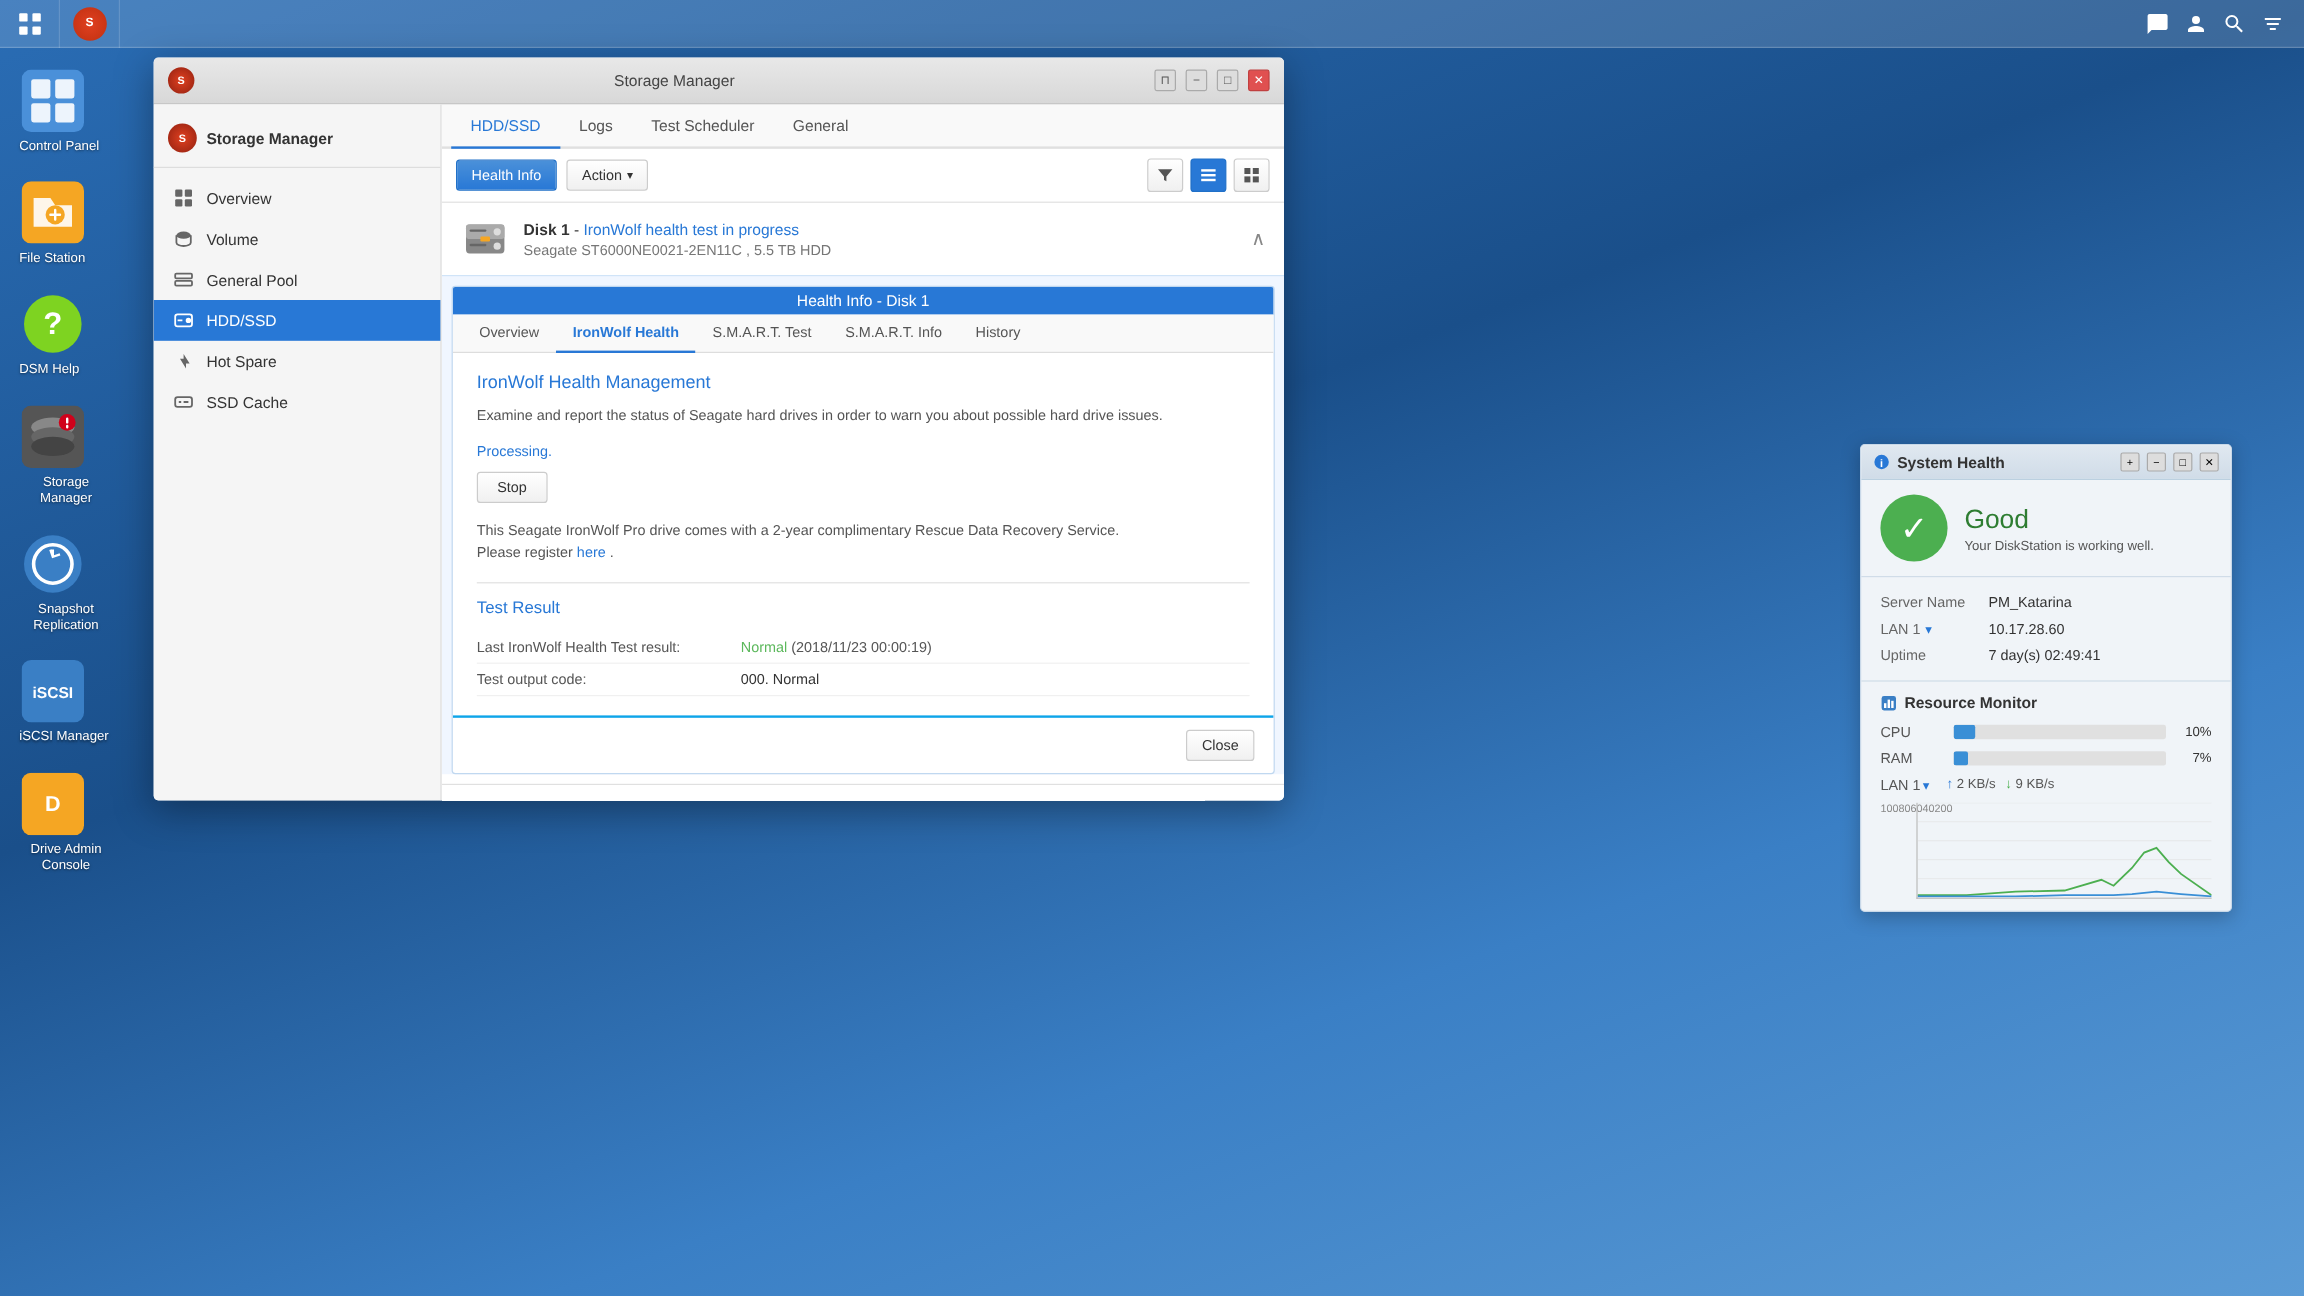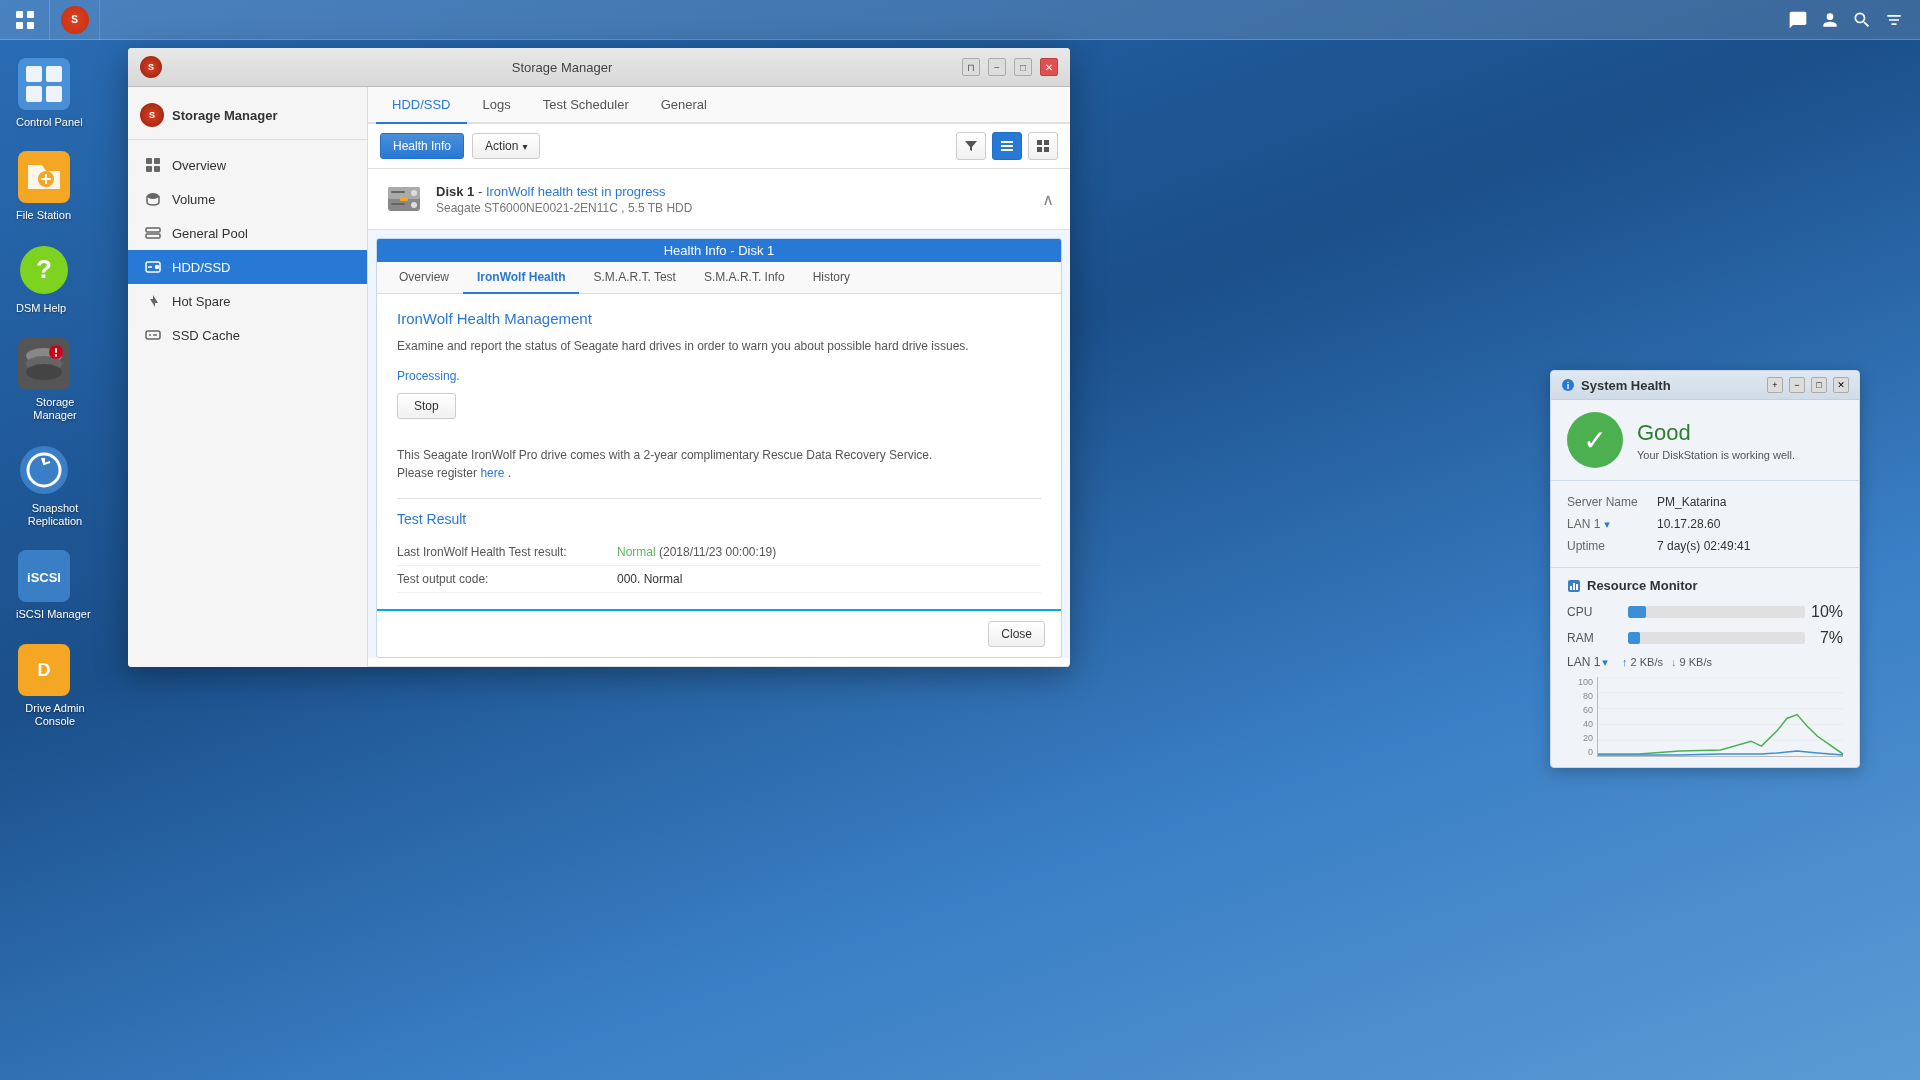--- a/index.html
+++ b/index.html
@@ -266,21 +266,21 @@
     .health-desc { color: #555; font-size: 12px; line-height: 1.5; margin-bottom: 14px; }
     .processing-text { color: #2878d6; font-size: 12px; margin-bottom: 10px; }
     .stop-btn {
       padding: 5px 16px;
       border: 1px solid #ccc;
       border-radius: 3px;
       background: linear-gradient(180deg, #fff 0%, #f0f0f0 100%);
       cursor: pointer;
       font-size: 12px;
       color: #333;
-      margin-bottom: 27px;
+      margin-bottom: 14px;
     }
     .rescue-text { color: #555; font-size: 12px; line-height: 1.5; margin-bottom: 16px; }
     .rescue-text a { color: #2878d6; text-decoration: none; }
     .divider { border: none; border-top: 1px solid #e0e0e0; margin: 12px 0; }
     .test-result-title { color: #2878d6; font-size: 14px; font-weight: 500; margin-bottom: 12px; }
     .result-row { display: flex; align-items: center; padding: 6px 0; border-bottom: 1px solid #f0f0f0; }
     .result-label { width: 220px; color: #555; font-size: 12px; }
     .result-value { color: #333; font-size: 12px; }
     .result-value.normal { color: #5cb85c; }
     .panel-footer { padding: 10px 16px; display: flex; justify-content: flex-end; border-top: 2px solid #0ea5e9; }
@@ -335,21 +335,21 @@
     .info-label { width: 90px; color: #666; display: flex; align-items: center; gap: 4px; }
     .info-value { color: #333; }
     .lan-dropdown { color: #2878d6; cursor: pointer; font-size: 11px; }
 
     .resource-monitor-section { padding: 10px 16px; }
     .resource-title { font-size: 13px; font-weight: 600; color: #333; display: flex; align-items: center; gap: 6px; margin-bottom: 10px; }
     .resource-row { display: flex; align-items: center; margin-bottom: 8px; font-size: 12px; }
     .resource-label { width: 55px; color: #555; }
     .resource-bar-container { flex: 1; height: 12px; background: #e0e0e0; border-radius: 2px; overflow: hidden; margin: 0 6px; }
     .resource-bar { height: 100%; background: #3a8fd6; border-radius: 2px; }
-    .resource-pct { width: 32px; text-align: right; color: #333; font-size: 16px; }
+    .resource-pct { width: 32px; text-align: right; color: #333; font-size: 11px; }
 
     .network-label { width: 55px; color: #555; font-size: 12px; display: flex; align-items: center; gap: 2px; }
     .network-speeds { font-size: 11px; color: #555; display: flex; gap: 8px; }
     .speed-up { color: #555; }
     .speed-up::before { content: '↑ '; color: #2878d6; }
     .speed-down { color: #555; }
     .speed-down::before { content: '↓ '; color: #4caf50; }
   </style>
 </head>
 <body>
@@ -742,21 +742,21 @@
         <span class="lan-dropdown"> ▾</span>
       </span>
       <div class="network-speeds">
         <span class="speed-up">2 KB/s</span>
         <span class="speed-down">9 KB/s</span>
       </div>
     </div>
 
     <div style="position:relative;margin-top:6px;">
       <div style="display:flex;height:80px;">
-        <div style="width:30px;display:flex;flex-direction:column;justify-content:space-between;font-size:9px;color:#888;text-align:right;padding-right:4px;">
+        <div style="width:30px;display:flex;flex-direction:row;justify-content:space-between;font-size:9px;color:#888;text-align:right;padding-right:4px;">
           <span>100</span>
           <span>80</span>
           <span>60</span>
           <span>40</span>
           <span>20</span>
           <span>0</span>
         </div>
         <div style="flex:1;position:relative;border-left:1px solid #bbb;border-bottom:1px solid #bbb;">
           <svg width="100%" height="100%" viewBox="0 0 240 80" preserveAspectRatio="none">
 

